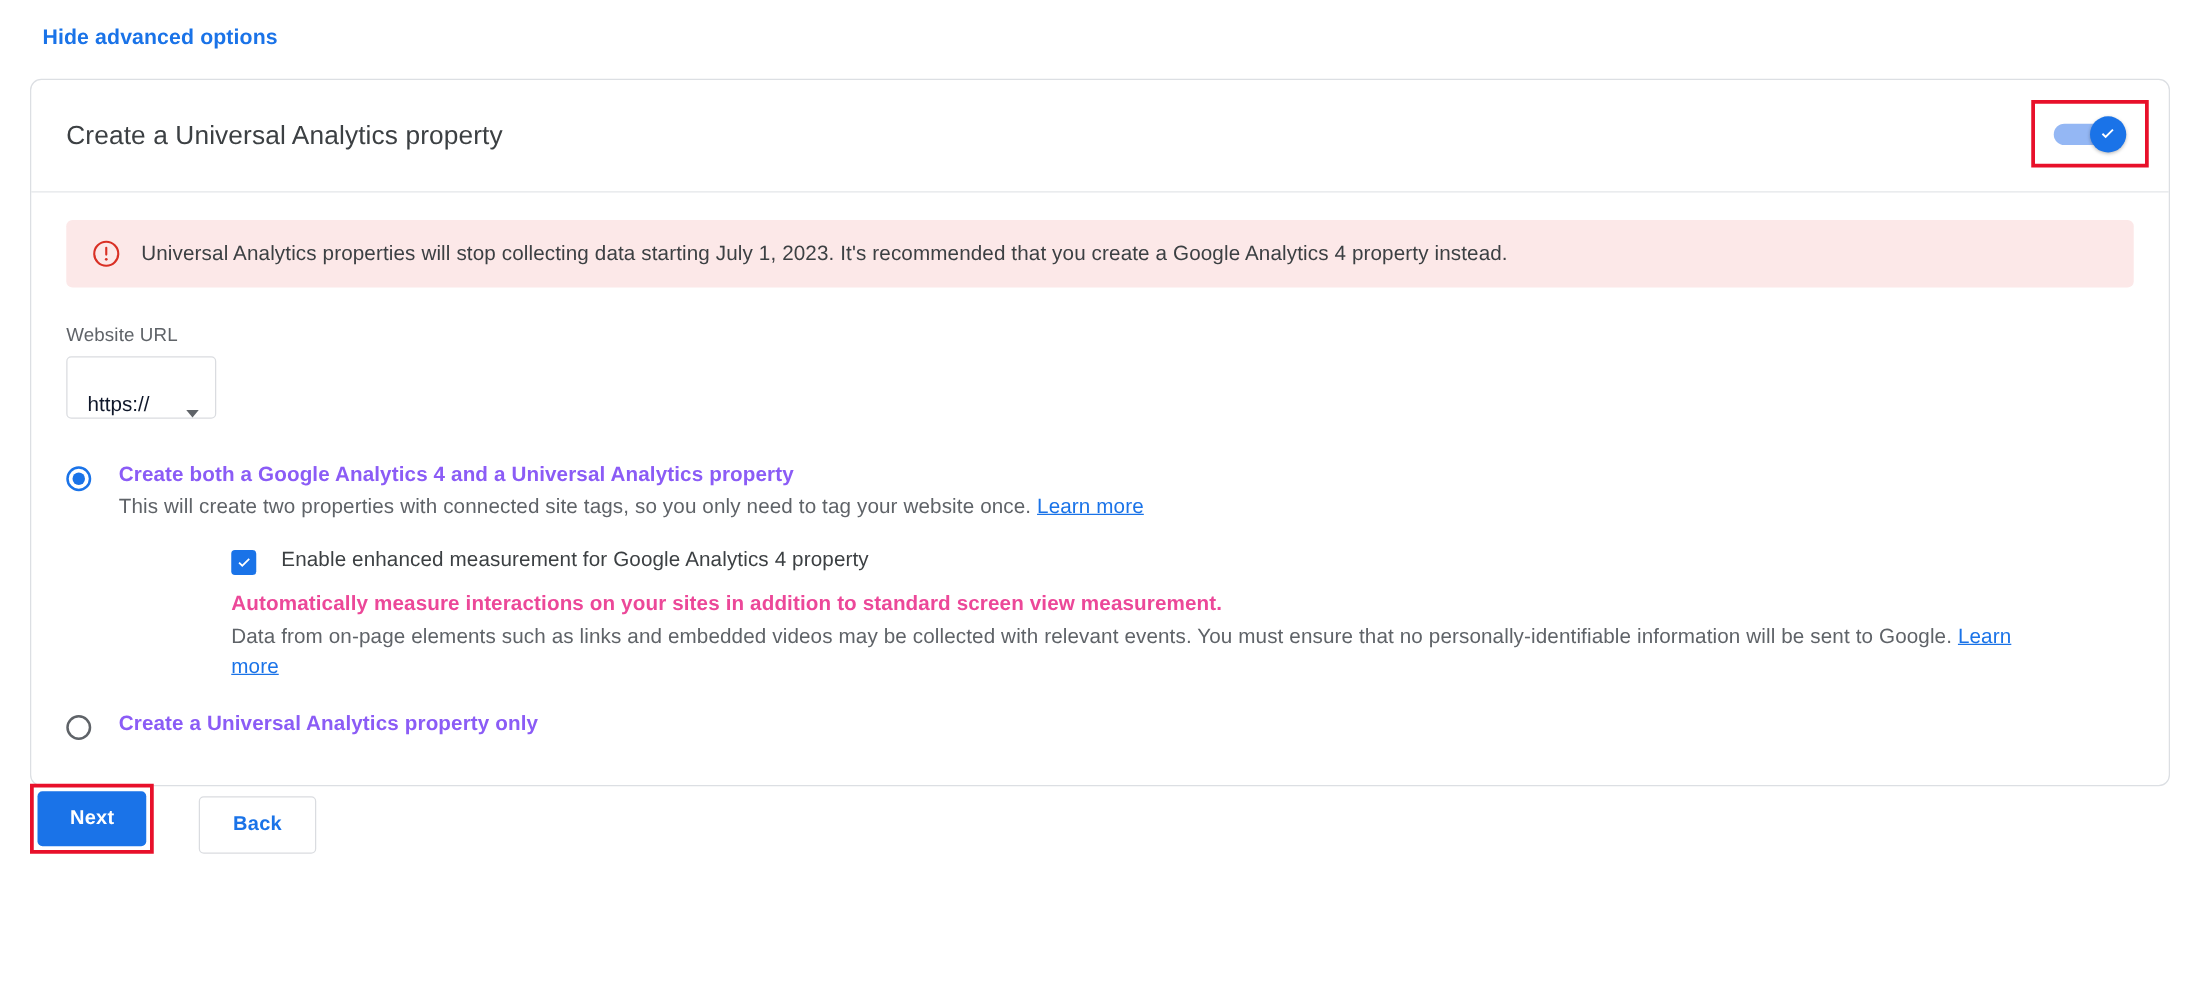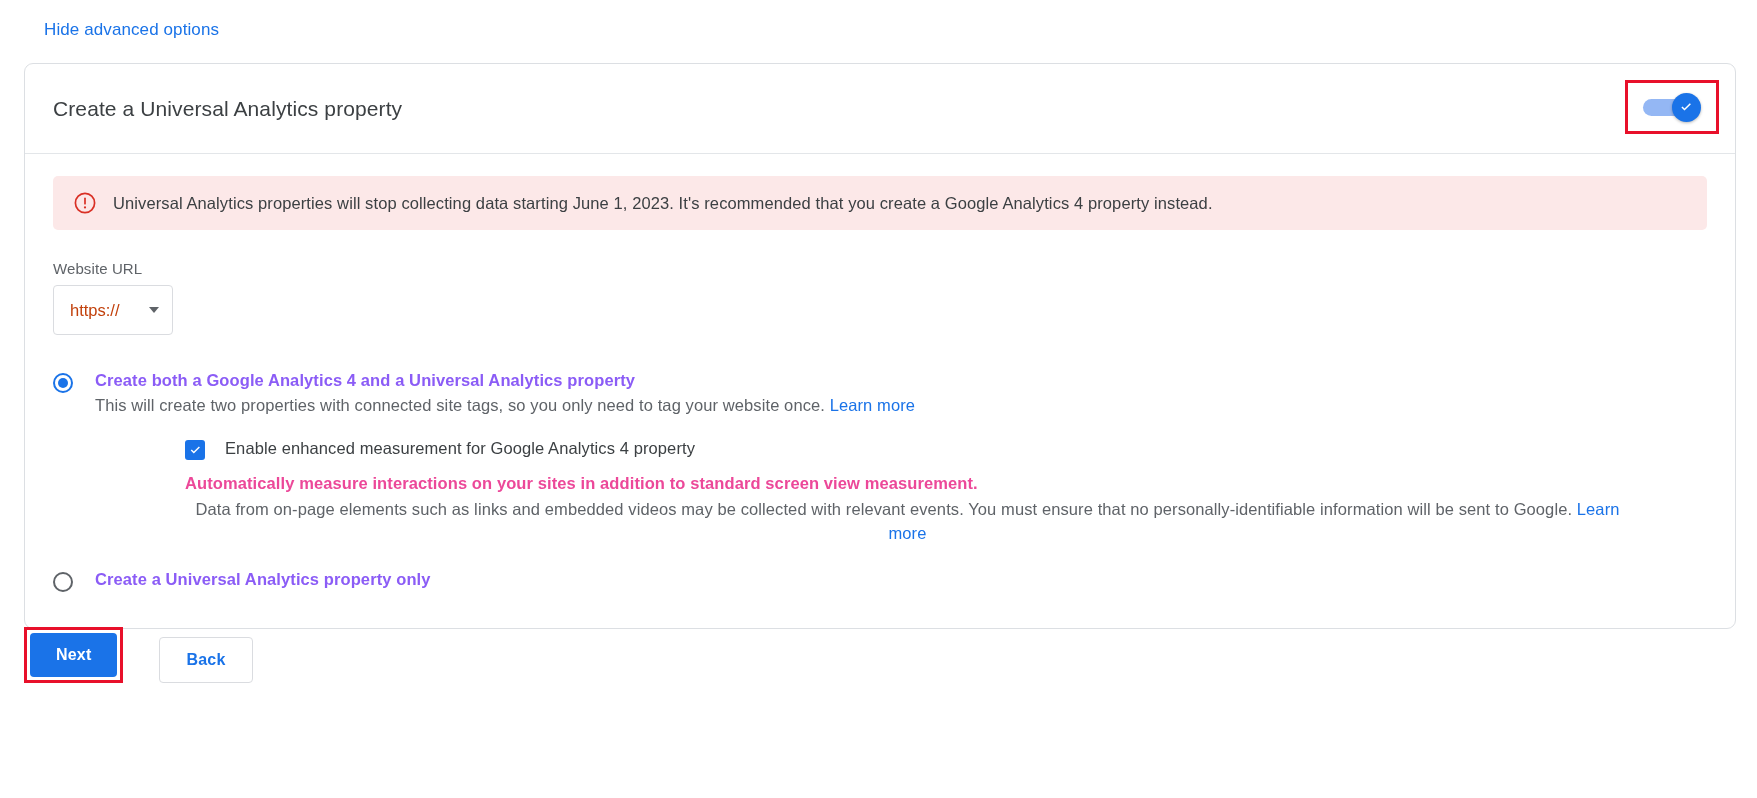--- a/index.html
+++ b/index.html
@@ -8,25 +8,26 @@
     background: #ffffff;
     width: 1757px; height: 798px;
     font-family: "Liberation Sans", sans-serif;
     -webkit-font-smoothing: antialiased;
   }
   .page { position: relative; width: 1757px; height: 798px; background: #fff; }
 
   
   .adv-link {
     position: absolute;
-    left: 44px; top: 20px;
+    left: 34px; top: 20px;
     font-size: 17px;
     color: #1a73e8;
     cursor: pointer;
     letter-spacing: .1px;
+    font-weight: bold;
   }
 
   
   .card {
     position: absolute;
     left: 24px; top: 63px;
     width: 1712px;
     border: 1px solid #dcdfe3;
     border-radius: 9px;
     background: #fff;
@@ -111,25 +112,25 @@
     display: flex;
     align-items: flex-start;
     height: 52px;
     margin-bottom: 34px;
   }
   .scheme-select {
     width: 120px; height: 50px;
     border: 1px solid #dadce0;
     border-radius: 4px;
     display: flex;
-    align-items: center;
+    align-items: flex-end;
     justify-content: space-between;
     padding: 0 13px 0 16px;
     font-size: 16.5px;
-    color: #c2410c;
+    color: #0f172a;
     background: #fff;
     cursor: pointer;
   }
   .caret {
     width: 0; height: 0;
     border-left: 5px solid transparent;
     border-right: 5px solid transparent;
     border-top: 6px solid #5f6368;
   }
   .url-input-highlight {
@@ -179,20 +180,21 @@
     letter-spacing: .1px;
   }
   .radio-desc {
     font-size: 16.5px;
     color: #5f6368;
     margin-top: 6px;
     letter-spacing: .1px;
   }
   a.inline-link {
     color: #1a73e8;
+    text-decoration: underline;
     cursor: pointer;
   }
 
   
   .check-block { margin-top: 24px; margin-left: 50px; }
   .check-row { display: flex; align-items: flex-start; padding-left: 40px; }
   .checkbox {
     flex: 0 0 auto;
     width: 20px; height: 20px;
     border-radius: 3px;
@@ -216,21 +218,20 @@
     color: #ec4899;
     letter-spacing: .1px;
   }
   .check-desc-body {
     font-size: 16.5px;
     color: #5f6368;
     margin-top: 4px;
     line-height: 1.48;
     max-width: 1445px;
     letter-spacing: .1px;
-    text-align: center;
   }
 
   .radio-row.second { margin-top: 24px; }
 
   
   .footer {
     position: absolute;
     left: 24px; top: 627px;
     display: flex;
     align-items: flex-end;
@@ -295,21 +296,21 @@
     <div class="card-body">
 
       <div class="banner">
         <span class="banner-icon">
           <svg width="24" height="24" viewBox="0 0 24 24" aria-hidden="true">
             <circle cx="12" cy="12" r="9.6" fill="none" stroke="#d93025" stroke-width="1.7"></circle>
             <rect x="11.15" y="6.4" width="1.7" height="7.1" rx="0.85" fill="#d93025"></rect>
             <circle cx="12" cy="16.4" r="1.1" fill="#d93025"></circle>
           </svg>
         </span>
-        <span class="banner-text">Universal Analytics properties will stop collecting data starting June 1, 2023. It's recommended that you create a Google Analytics 4 property instead.</span>
+        <span class="banner-text">Universal Analytics properties will stop collecting data starting July 1, 2023. It's recommended that you create a Google Analytics 4 property instead.</span>
       </div>
 
       <div class="field-label">Website URL</div>
 
       <div class="url-row">
         <div class="scheme-select">
           <span>https://</span>
           <span class="caret"></span>
         </div>
       </div>

